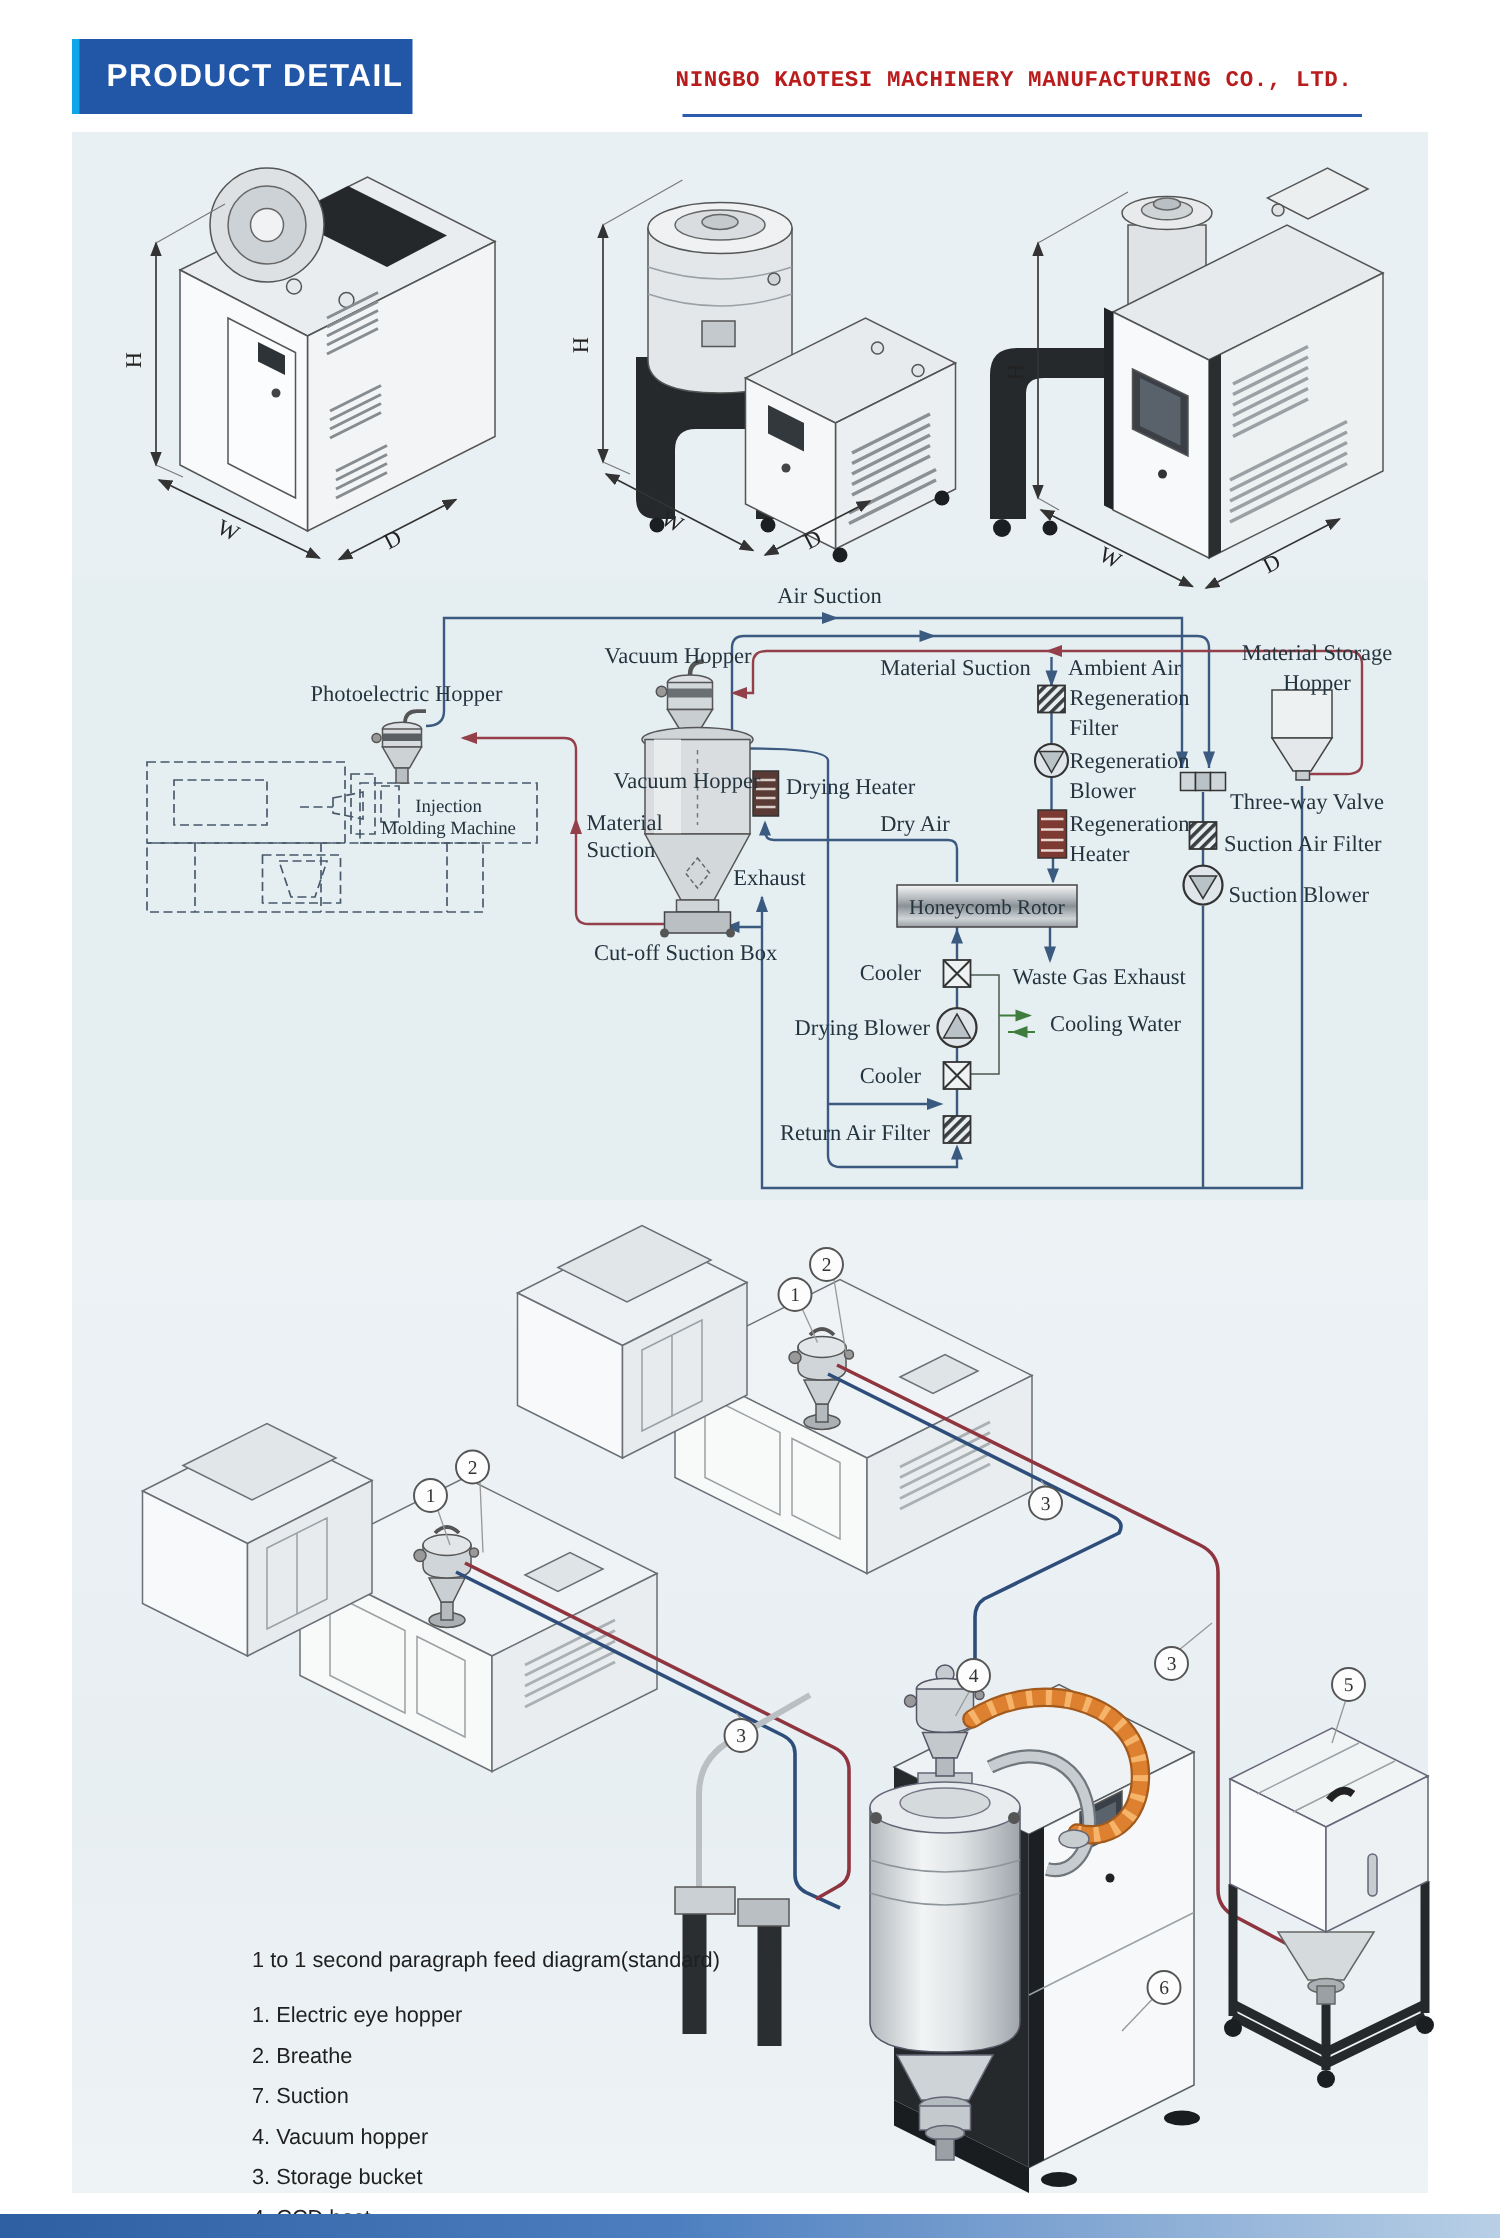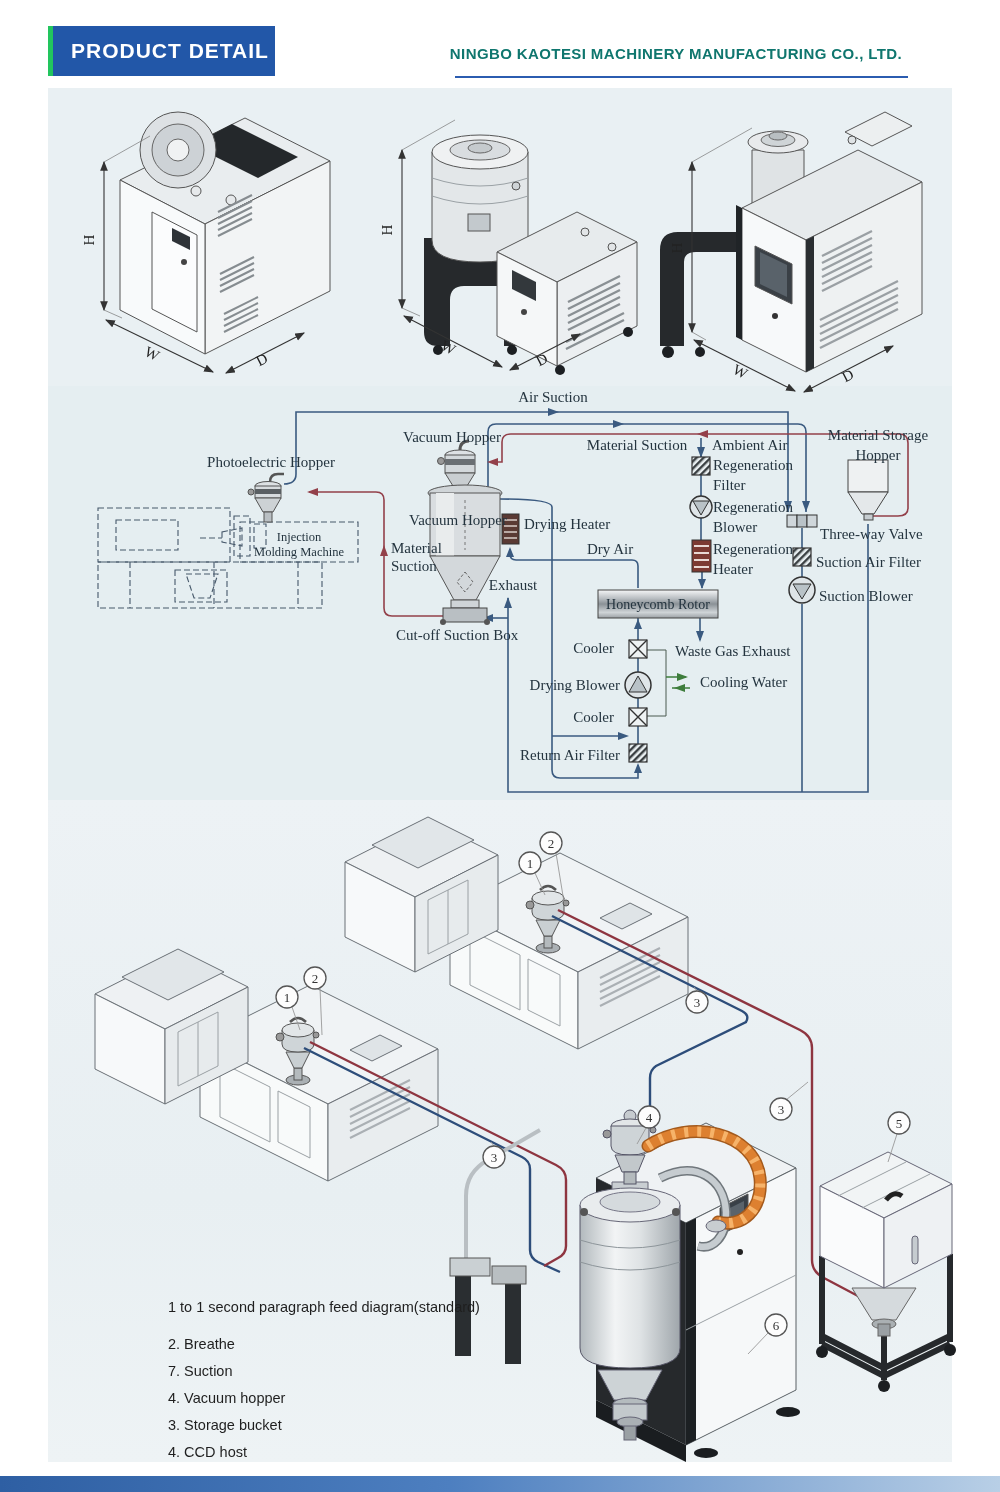--- a/index.html
+++ b/index.html
@@ -3,24 +3,24 @@
 <meta charset="utf-8">
 <style>
   html,body{margin:0;padding:0;background:#ffffff;}
   .page{position:relative;width:1000px;height:1492px;background:#ffffff;overflow:hidden;
         font-family:"Liberation Sans",sans-serif;}
   .panel{position:absolute;left:48px;width:904px;}
   .p1{top:88px;height:298px;background:#e9f0f3;}
   .p2{top:386px;height:414px;background:#e5eef1;}
   .p3{top:800px;height:662px;background:linear-gradient(180deg,#edf2f5 0%,#e8eff2 60%,#eef3f5 100%);}
   .badge{position:absolute;left:48px;top:26px;width:222px;height:50px;background:#2257a8;
-         border-left:5px solid #22c55e;display:flex;align-items:center;}
+         border-left:5px solid #0ea5e9;display:flex;align-items:center;}
   .badge span{color:#ffffff;font-weight:bold;font-size:21px;letter-spacing:1px;padding-left:18px;}
   .company{position:absolute;left:430px;top:45px;width:492px;text-align:center;
-           color:#0f766e;font-weight:bold;font-size:15px;letter-spacing:0.4px;}
+           color:#b91c1c;font-weight:bold;font-size:15px;letter-spacing:0.4px;font-family:Liberation Mono, monospace;}
   .rule{position:absolute;left:455px;top:76px;width:453px;height:2px;background:#2b5cb0;}
   .legend{position:absolute;left:168px;top:1294px;color:#1f1f1f;font-size:14.5px;line-height:27px;}
   .legend .t{margin-bottom:10px;}
   .botbar{position:absolute;left:0;top:1476px;width:1000px;height:16px;
           background:linear-gradient(90deg,#2e5fa3 0%,#4d7fc0 45%,#b8cfe6 100%);}
   svg.art{position:absolute;left:0;top:0;pointer-events:none;}
   text.fl{font-family:"Liberation Serif",serif;font-size:15px;fill:#24343f;}
   text.fs{font-family:"Liberation Serif",serif;font-size:12.5px;fill:#24343f;}
   text.dim{font-family:"Liberation Serif",serif;font-size:15px;fill:#222;}
   text.co{font-family:"Liberation Serif",serif;font-size:13px;fill:#333;}
@@ -464,20 +464,21 @@
           <text class="co" x="899" y="1127.5" text-anchor="middle">5</text>
           <circle cx="776" cy="1325" r="11" fill="#fdfdfd" stroke="#555" stroke-width="1.3"></circle>
           <text class="co" x="776" y="1329.5" text-anchor="middle">6</text>
         </g>
       </g>
     </g>
   </svg>
 
   <div class="legend">
     <div class="t">1 to  1 second paragraph feed diagram(standard)</div>
+    <div>1. Electric eye hopper</div>
     <div>2. Breathe</div>
     <div>7. Suction</div>
     <div>4. Vacuum hopper</div>
     <div>3. Storage bucket</div>
     <div>4. CCD host</div>
   </div>
 
   <div class="botbar"></div>
 </div>
 

